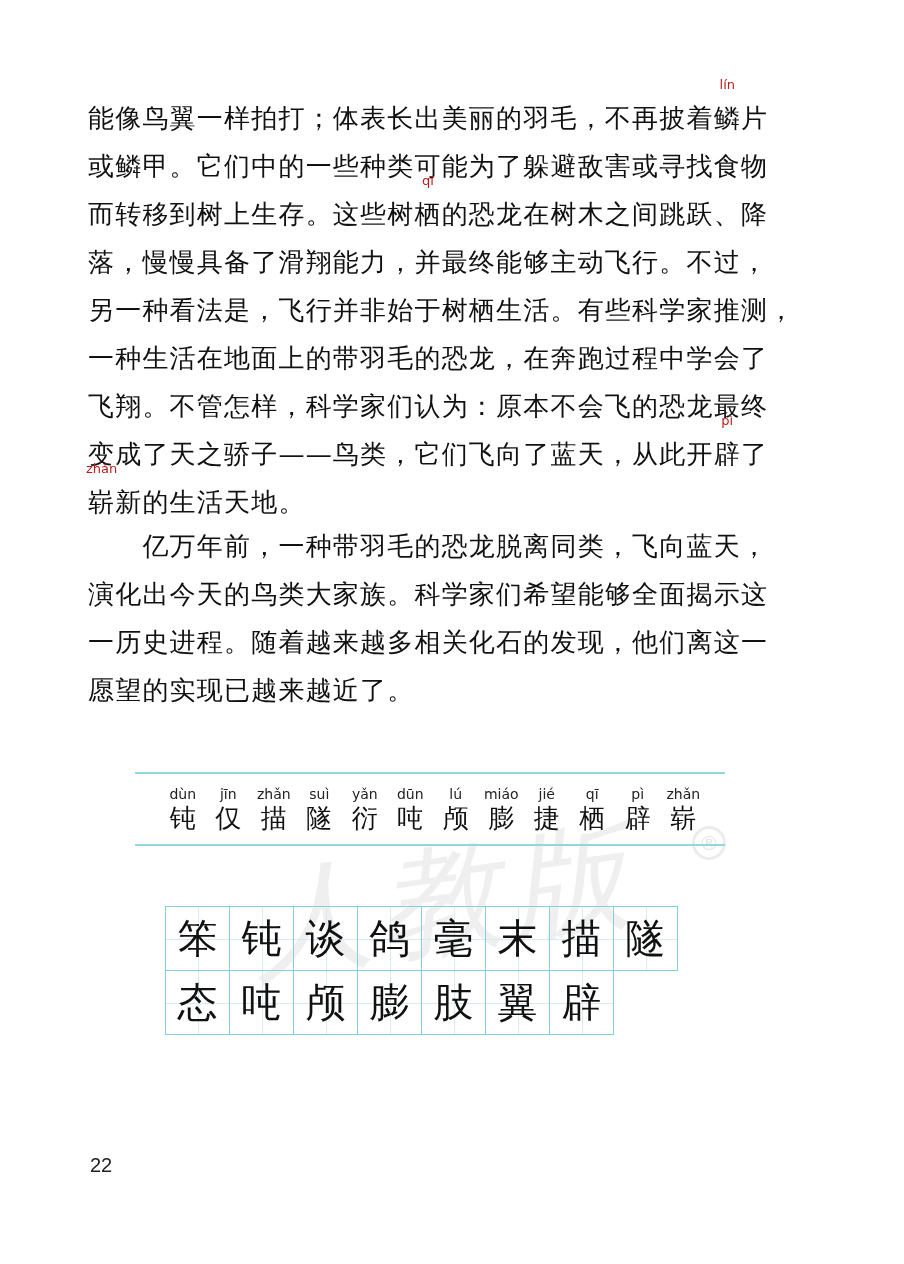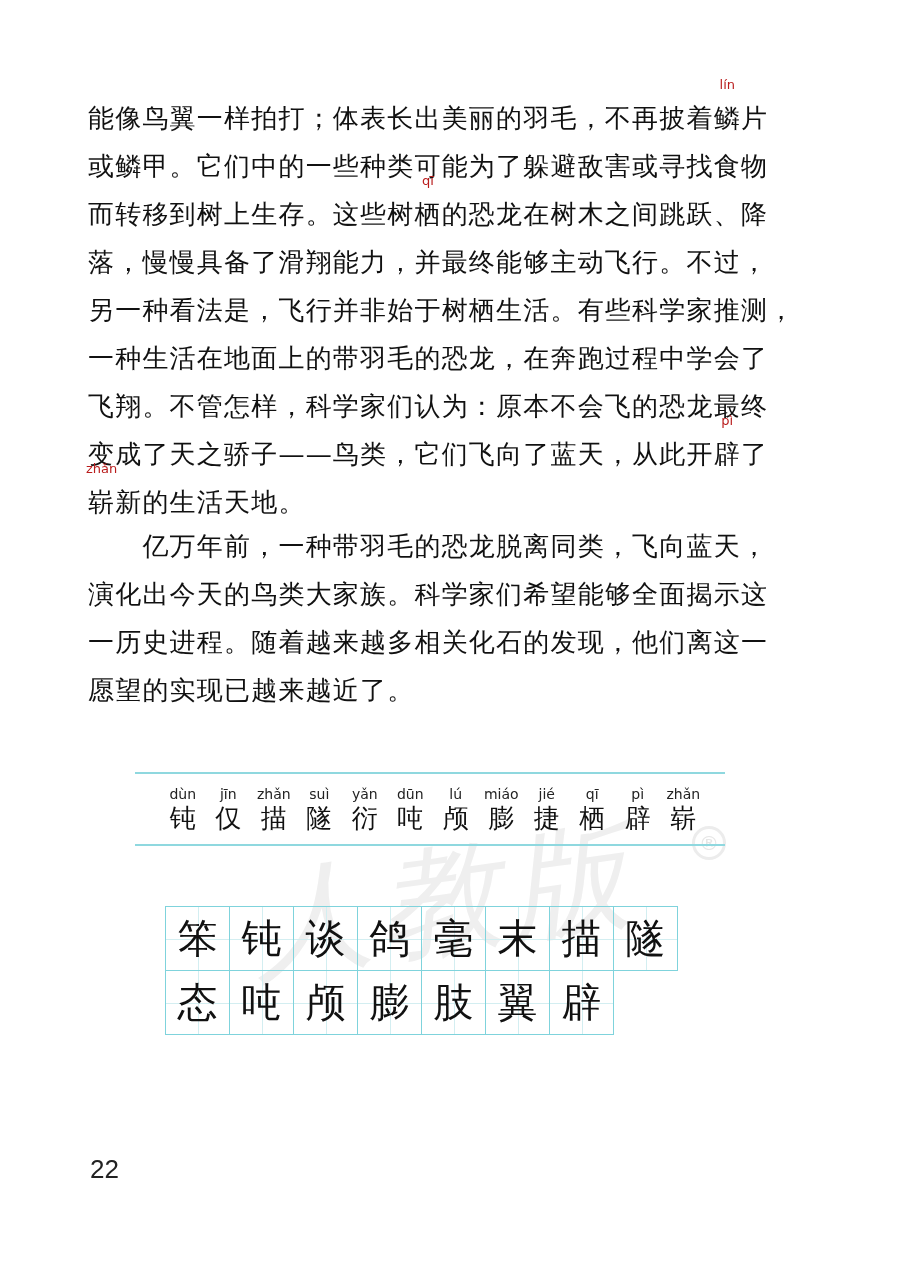--- a/index.html
+++ b/index.html
@@ -60,21 +60,21 @@
   }
   .reg-mark {
     position: absolute; left: 692px; top: 826px; width: 34px; height: 34px;
     border: 3px solid #ececec; border-radius: 50%; color: #e6e6e6;
     font-family: "DejaVu Sans", sans-serif; font-size: 20px;
     display: flex; align-items: center; justify-content: center; box-sizing: border-box;
   }
 
   .page-number {
     position: absolute; left: 90px; top: 1154px;
-    font-family: "Liberation Sans", sans-serif; font-size: 26px; color: #222;
+    font-family: "Liberation Sans", sans-serif; font-size: 20px; color: #222;
   }
 </style>
 </head>
 <body>
 
 <div class="page">
 
   <div class="watermark">人教版</div>
   <div class="reg-mark">®</div>
 

